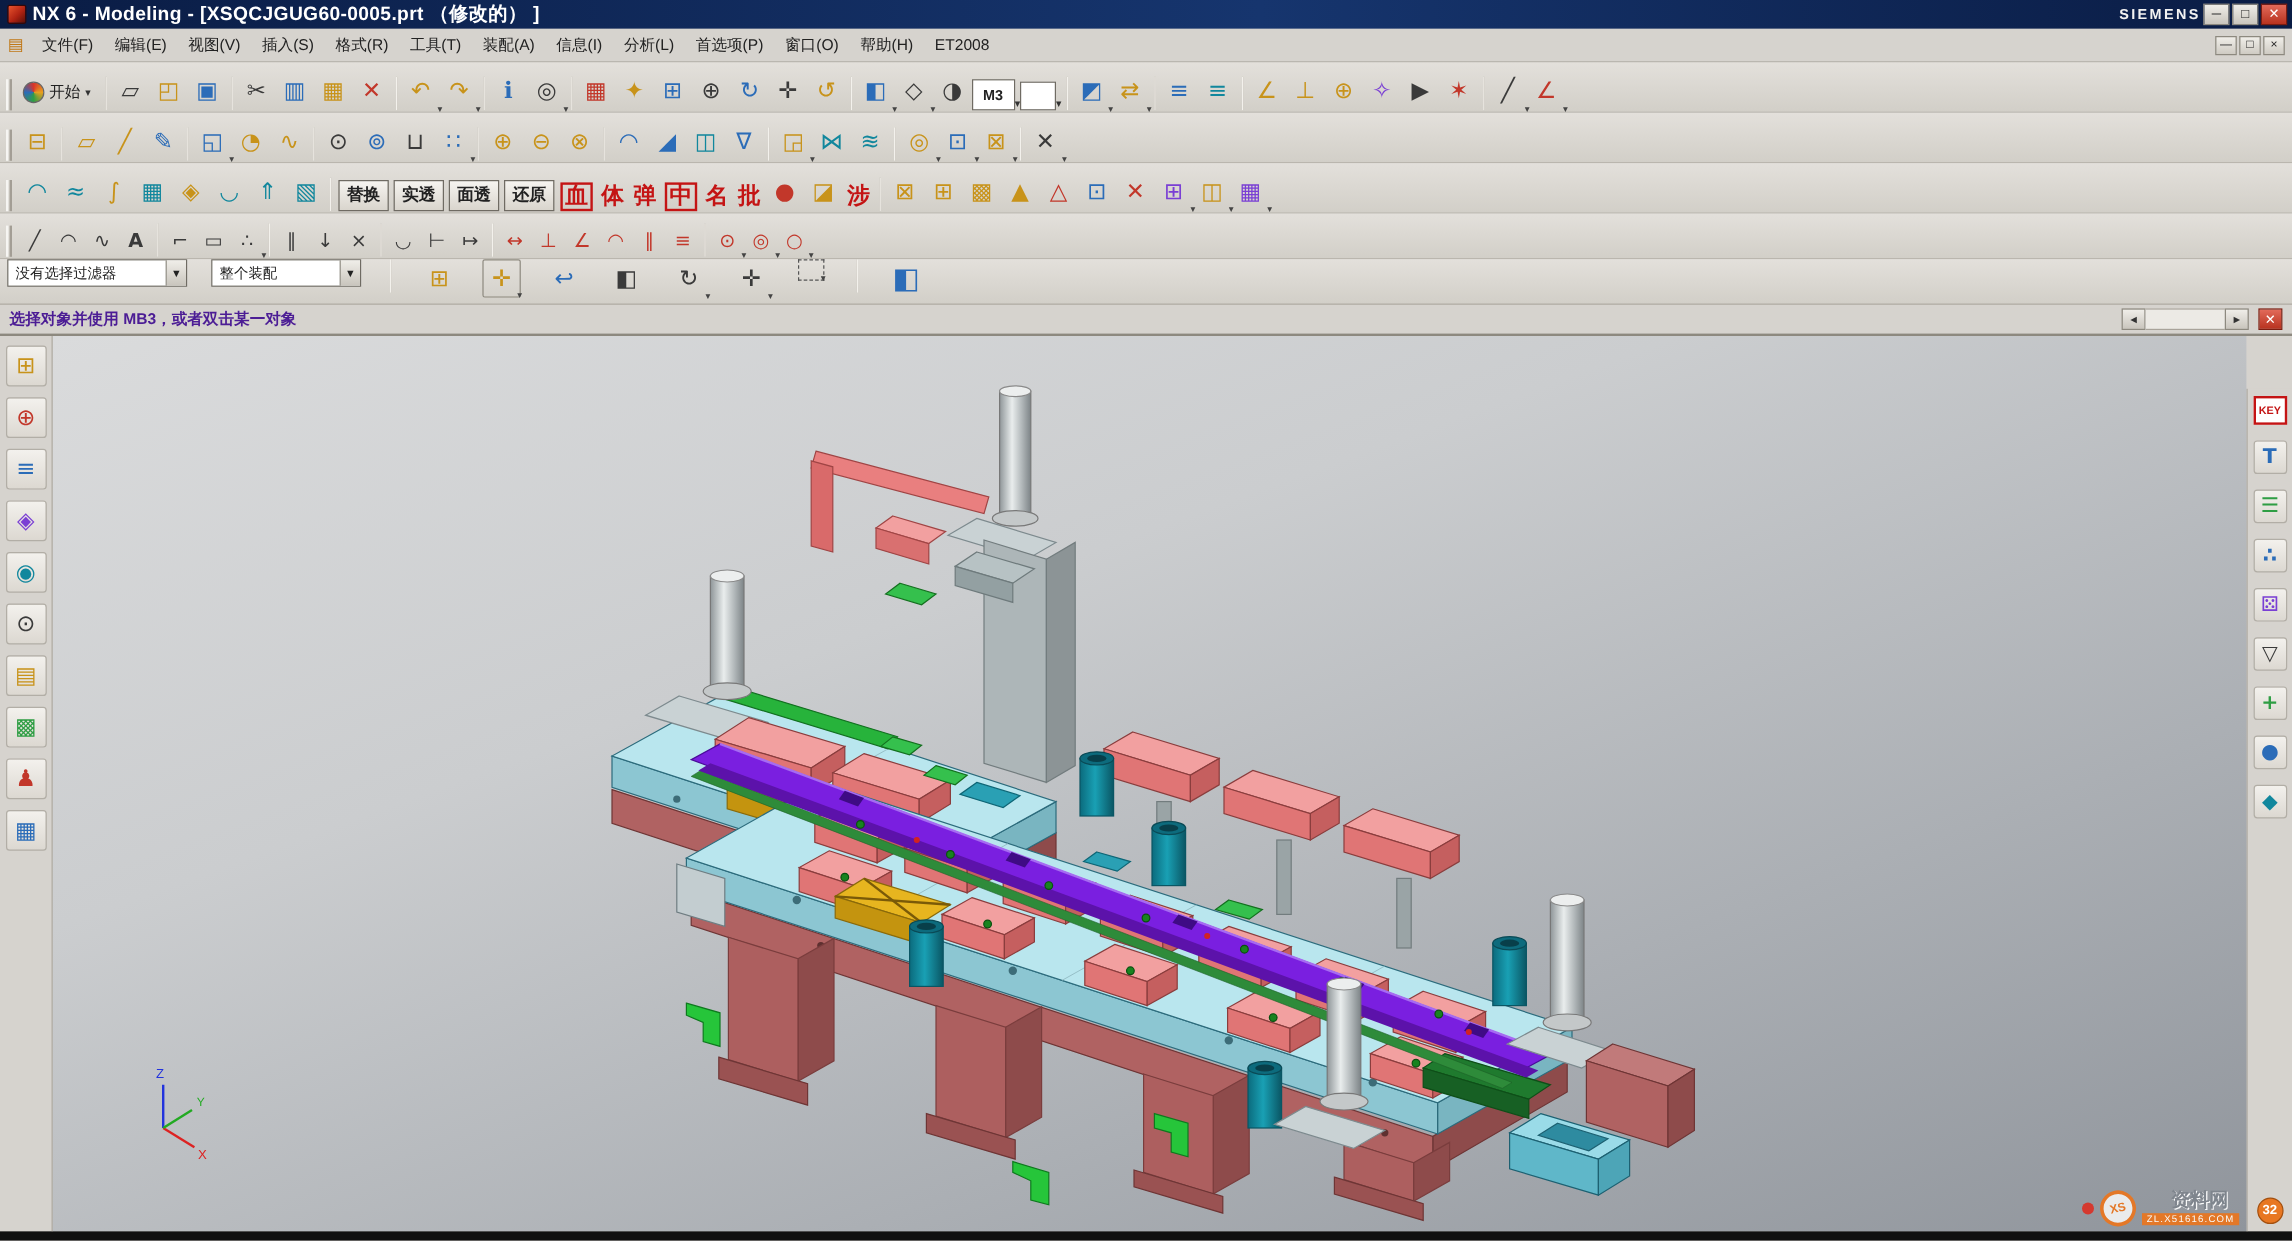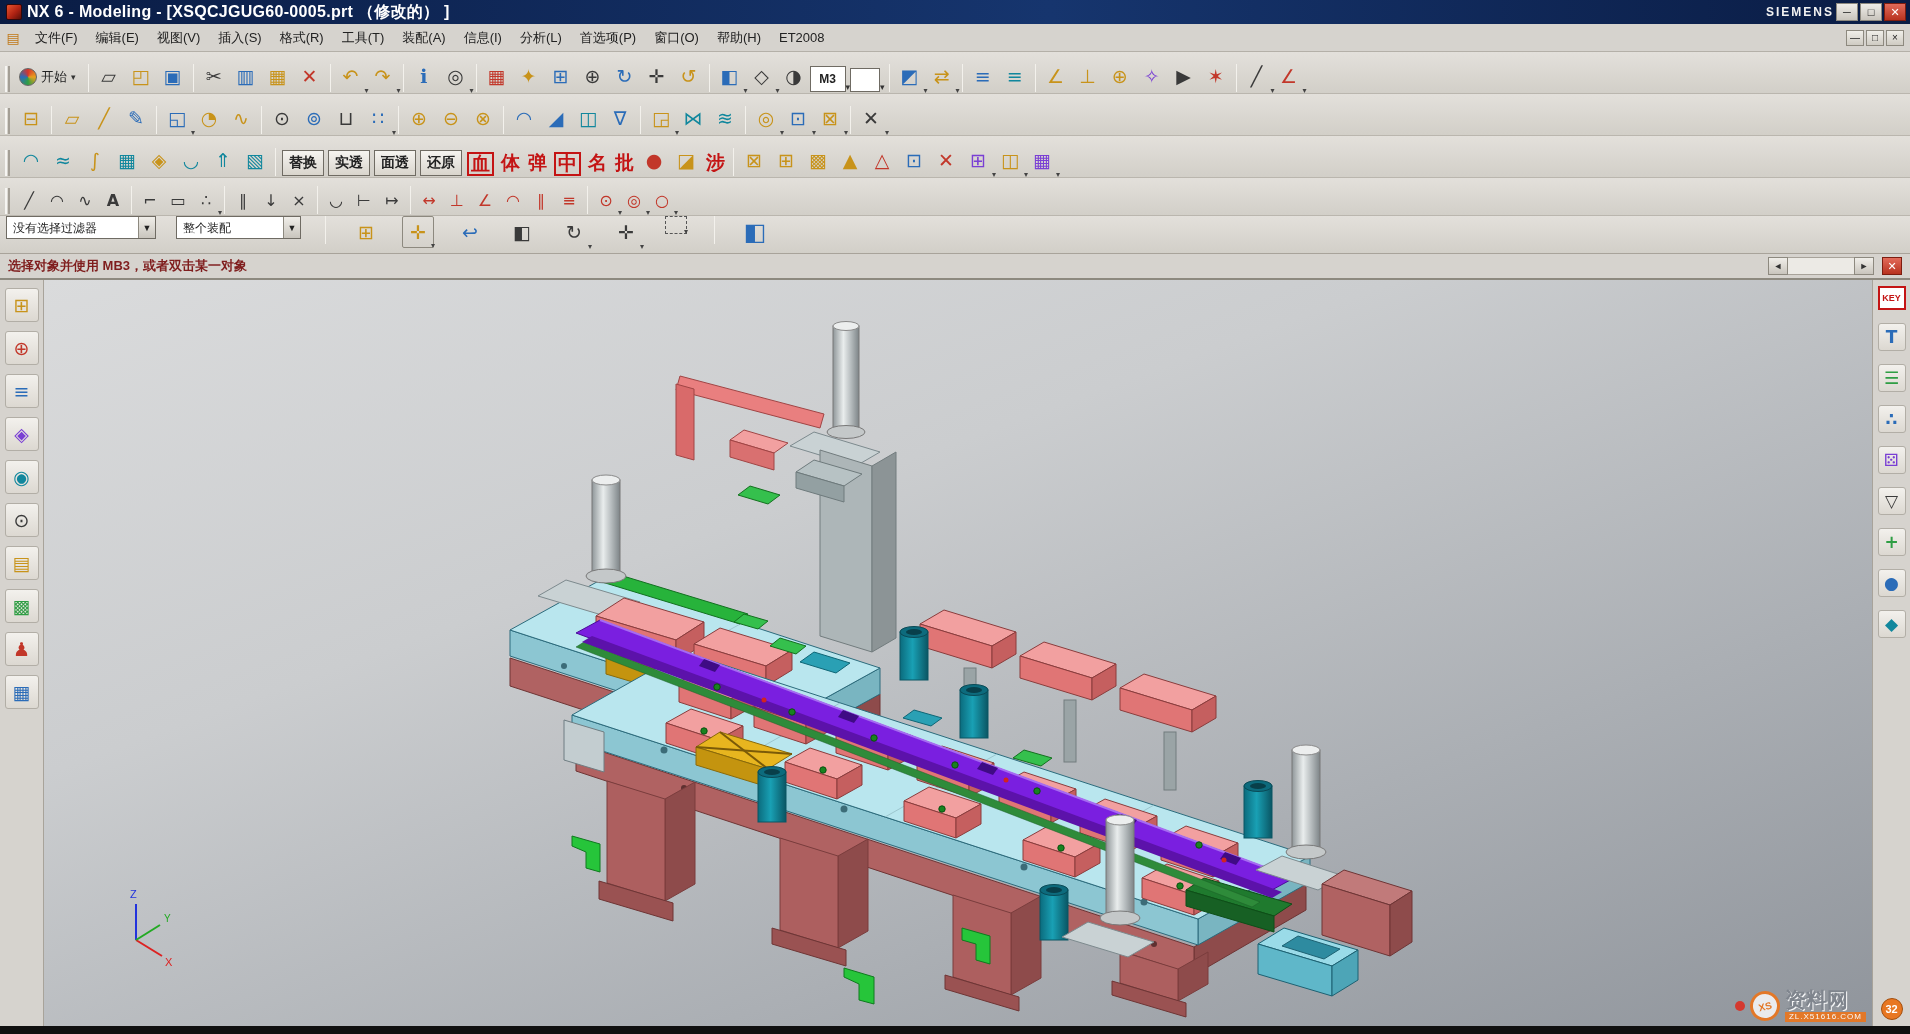--- a/index.html
+++ b/index.html
@@ -58,56 +58,56 @@
     border-bottom:1px solid #a8a39a; padding:0 6px; gap:20px; flex:0 0 auto; }
   .dropdown { display:flex; align-items:stretch; background:#fff; border:1px solid #6f6b63; height:23px; min-width:120px; }
   .dropdown .val { padding:3px 6px 0 6px; font-size:12px; white-space:nowrap; flex:1; }
   .dropdown .btn { width:17px; background:linear-gradient(#f0eee9,#c9c5bd); border-left:1px solid #8d897f;
     display:flex; align-items:center; justify-content:center; font-size:9px; }
   .marquee { width:22px; height:18px; border:1px dashed #555; margin:0 3px; position:relative; }
 
   
   .promptbar { height:26px; display:flex; align-items:center; background:#d6d3ce;
     border-bottom:2px solid #8d897f; padding:0 8px; flex:0 0 auto; }
-  .prompt-text { font-weight:bold; font-size:13px; color:#7f1d1d; }
+  .prompt-text { font-weight:bold; font-size:13px; color:#4c1d95; }
   .hscroll { margin-left:auto; display:flex; align-items:center; }
   .sbtn { width:20px; height:18px; background:linear-gradient(#f0eee9,#c9c5bd); border:1px solid #8d897f;
     font-size:9px; display:flex; align-items:center; justify-content:center; color:#333; }
   .strack { width:66px; height:18px; background:#eceae5; border:1px solid #a8a39a; border-left:none; border-right:none; }
   .xbtn { width:20px; height:18px; margin-left:8px; background:linear-gradient(#e26a5a,#b8321f);
     border:1px solid #7d1d10; color:#fff; font-size:11px; display:flex; align-items:center; justify-content:center; }
 
   
   .main { flex:1; display:flex; position:relative; min-height:0; }
   .ldock { width:44px; background:#d6d3ce; border-right:1px solid #a8a39a; display:flex; flex-direction:column;
     align-items:center; padding-top:8px; gap:9px; }
   .ldi { width:34px; height:34px; display:flex; align-items:center; justify-content:center; font-size:19px;
     font-family:"DejaVu Sans",sans-serif; background:linear-gradient(#f3f1ed,#dcd8d1);
     border:1px solid #b2aea6; border-radius:3px; }
   .rdock { width:38px; background:#d6d3ce; border-left:1px solid #a8a39a; display:flex; flex-direction:column;
-    align-items:center; padding:6px 0; gap:13px; }
+    align-items:center; padding:6px 0; gap:13px;margin-top:44px; }
   .rdi { width:28px; height:28px; display:flex; align-items:center; justify-content:center; font-size:17px;
     font-family:"DejaVu Sans",sans-serif; background:linear-gradient(#f3f1ed,#dcd8d1);
     border:1px solid #b2aea6; border-radius:3px; }
   .keybtn { width:28px; height:24px; background:#fff; border:2px solid #c41414; color:#c41414;
     font-weight:bold; font-size:9px; display:flex; align-items:center; justify-content:center; }
   .badge { margin-top:auto; width:22px; height:22px; border-radius:50%; background:#e87722; color:#fff;
     font-size:11px; font-weight:bold; display:flex; align-items:center; justify-content:center; border:1px solid #a34f0e; }
   .viewport { flex:1; position:relative; overflow:hidden;
     background:linear-gradient(160deg,#dadbdc 0%,#cbcdcf 35%,#abafb4 70%,#90959c 100%); }
   .viewport svg { position:absolute; inset:0; width:100%; height:100%; }
 
   
   .watermark { position:absolute; right:6px; bottom:4px; display:flex; align-items:center; gap:5px; z-index:5; opacity:.95; }
   .wm-dot { width:10px; height:10px; border-radius:50%; background:#d8342a; }
   .wm-circle { width:30px; height:30px; border-radius:50%; border:3px solid #e87722; color:#e87722;
     background:rgba(255,255,255,.85); display:flex; align-items:center; justify-content:center;
     font-weight:bold; font-size:10px; transform:rotate(-14deg); }
   .wm-col { display:flex; flex-direction:column; align-items:flex-start; line-height:1; }
-  .wm-site { font-size:21px; font-weight:bold; color:#7e848d; text-shadow:1px 1px 0 #fff; }
+  .wm-site { font-size:16px; font-weight:bold; color:#7e848d; text-shadow:1px 1px 0 #fff;margin-left:24px; }
   .wm-sub { font-size:8px; color:#fff; background:#e87722; padding:1px 4px; margin-top:2px; letter-spacing:1px; }
 
   .bottomedge { height:8px; background:#101010; flex:0 0 auto; }
 </style>
 </head>
 <body>
 
 <div class="app">
 
   <div class="titlebar">

